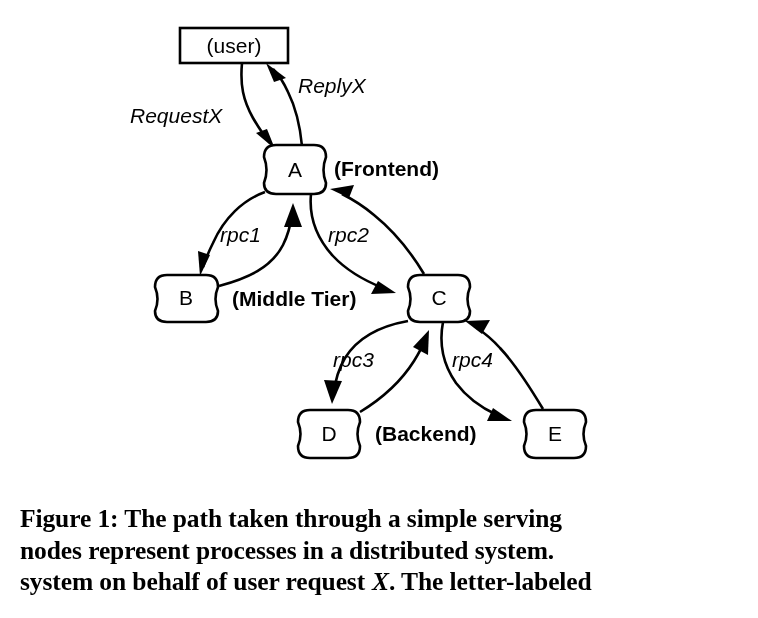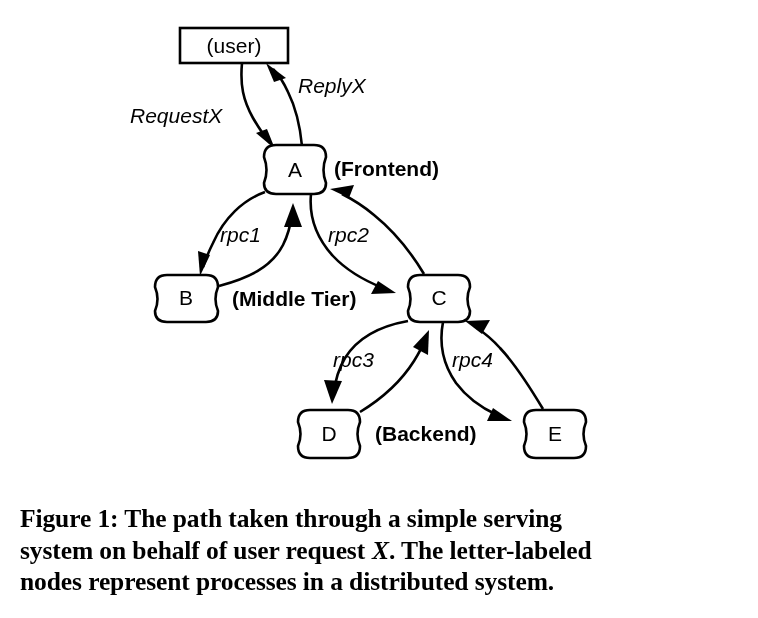--- a/index.html
+++ b/index.html
@@ -207,17 +207,17 @@
     <text class="tier-label" x="334" y="170" text-anchor="start">(Frontend)</text>
 
     <text class="tier-label" x="232" y="300" text-anchor="start">(Middle Tier)</text>
 
     <text class="tier-label" x="375" y="435" text-anchor="start">(Backend)</text>
 
   </svg>
 
   <div id="caption">
     <span class="cap-line">Figure 1:  The path taken through a simple serving</span>
+    <span class="cap-line">nodes represent processes in a distributed system.</span>
     <span class="cap-line"><span>system on behalf of user request</span><span class="gap"></span><span class="var">X</span><span>. The letter-labeled</span></span>
-    <span class="cap-line">nodes represent processes in a distributed system.</span>
   </div>
 
 </div>
 
 </body></html>

